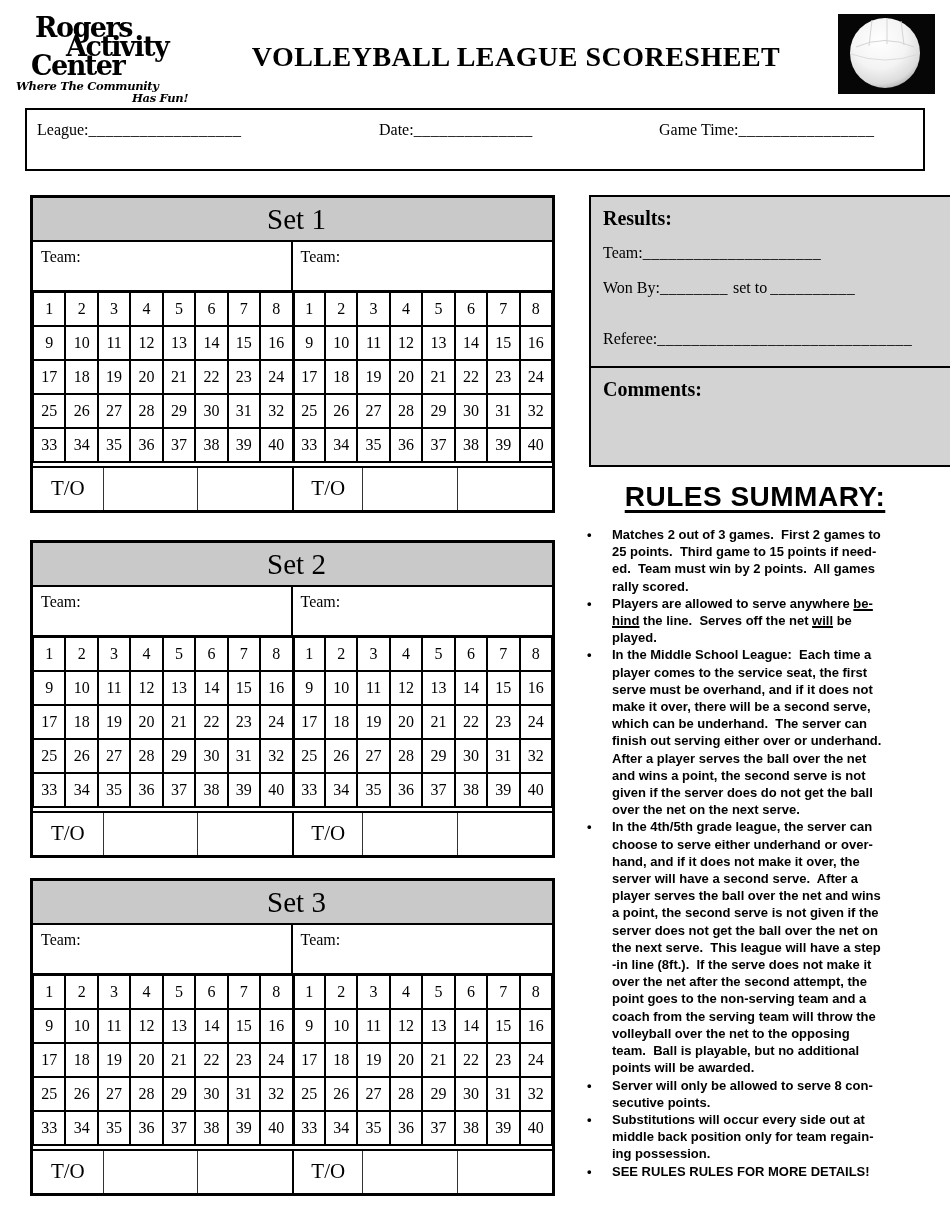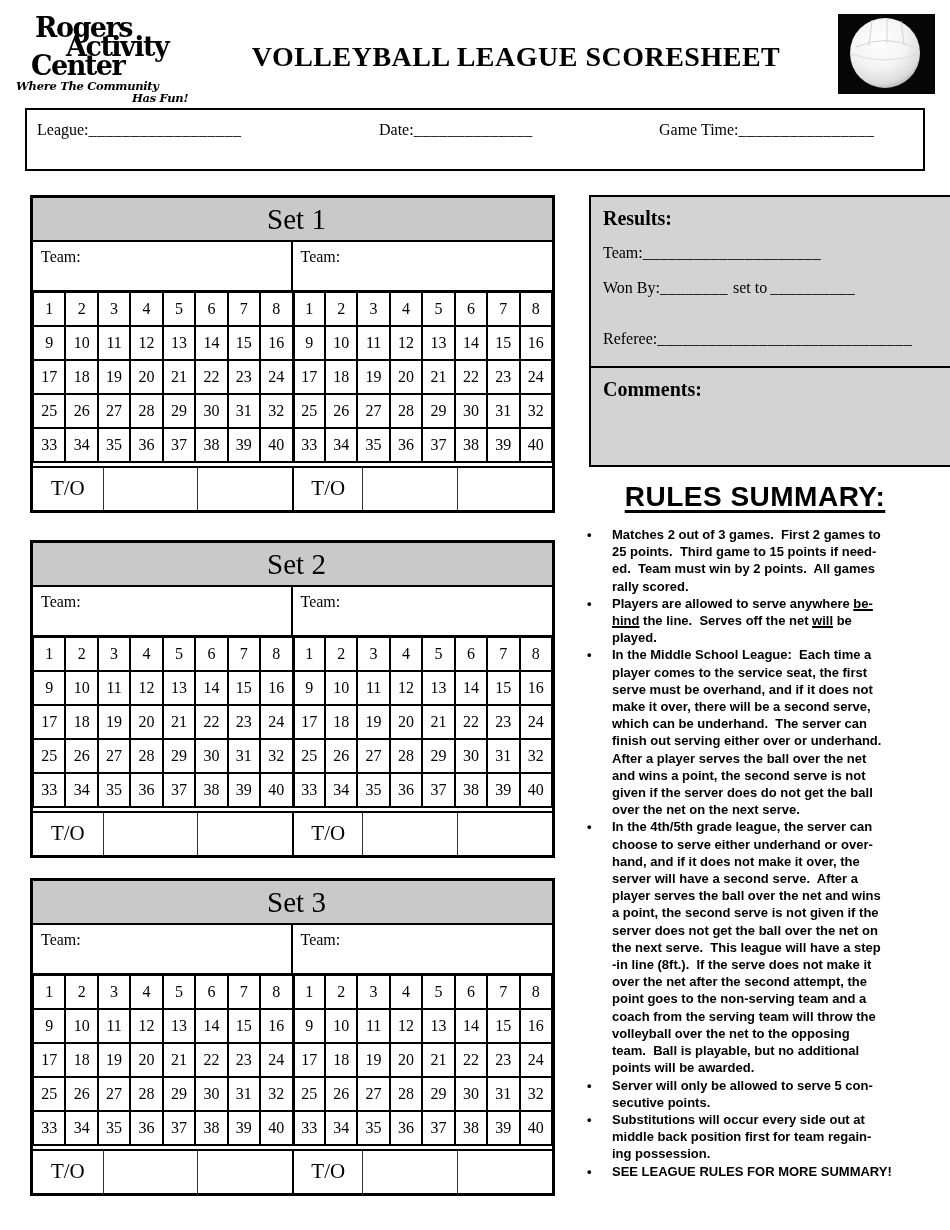--- a/index.html
+++ b/index.html
@@ -462,27 +462,27 @@
 -in line (8ft.).  If the serve does not make it
 over the net after the second attempt, the
 point goes to the non-serving team and a
 coach from the serving team will throw the
 volleyball over the net to the opposing
 team.  Ball is playable, but no additional
 points will be awarded.</span></span>
       </div>
       <div class="bullet">
         <span class="dot">•</span>
-        <span class="txt"><span>Server will only be allowed to serve 5 con-
+        <span class="txt"><span>Server will only be allowed to serve 8 con-
 secutive points.</span></span>
       </div>
       <div class="bullet">
         <span class="dot">•</span>
         <span class="txt"><span>Substitutions will occur every side out at
-middle back position first for team regain-
+middle back position only for team regain-
 ing possession.</span></span>
       </div>
       <div class="bullet">
         <span class="dot">•</span>
-        <span class="txt"><span>SEE LEAGUE RULES FOR MORE SUMMARY!</span></span>
+        <span class="txt"><span>SEE RULES RULES FOR MORE DETAILS!</span></span>
       </div>
     </div>
 </div>
 
 </body></html>

